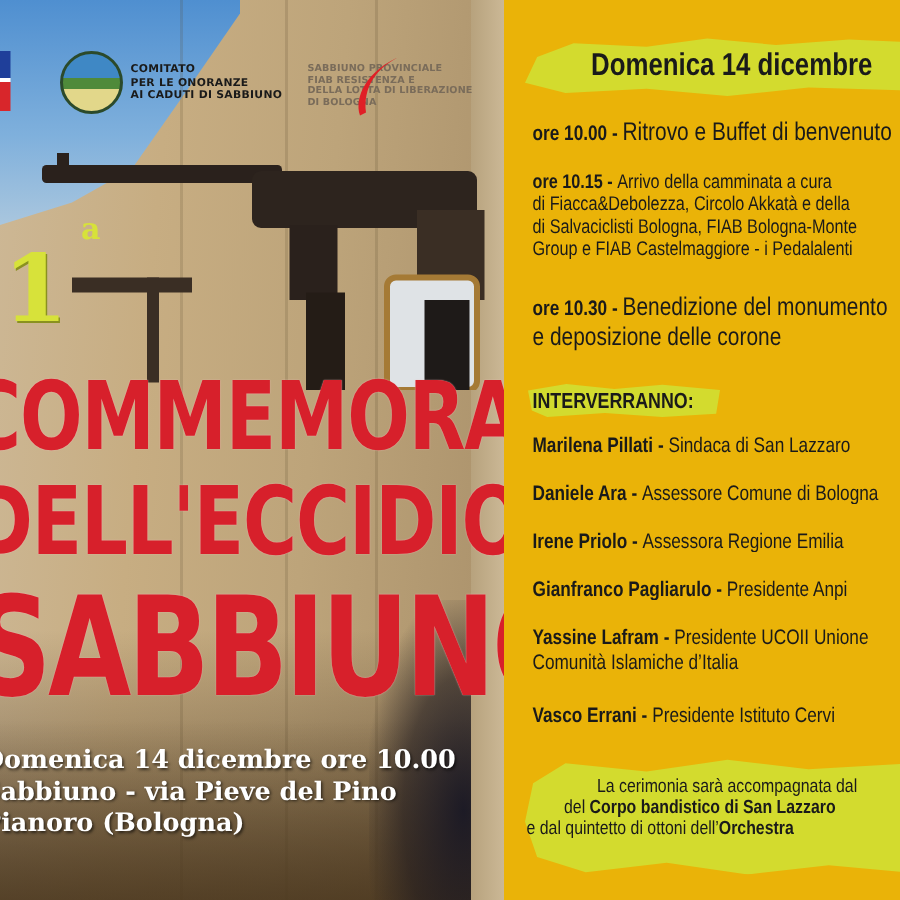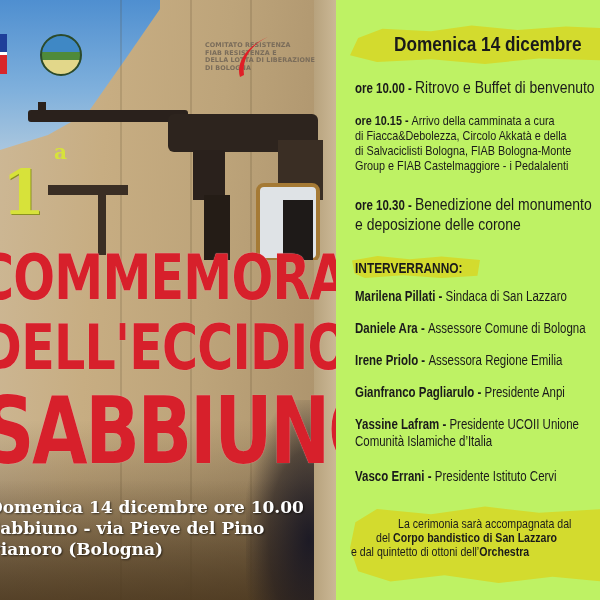--- a/index.html
+++ b/index.html
@@ -86,21 +86,21 @@
 
   
   .event-info {
     position: absolute; left: -12px; top: 497px;
     font-family: "DejaVu Serif", serif; font-weight: bold; color: #ffffff;
     text-shadow: 1px 1px 2px rgba(0,0,0,0.6);
   }
   .event-info div { font-size: 17px; line-height: 21px; white-space: nowrap; }
 
   
-  .right { position: absolute; left: 336px; top: 0; width: 264px; height: 600px; background: #bef264; overflow: hidden; }
+  .right { position: absolute; left: 336px; top: 0; width: 264px; height: 600px; background: #eab308; overflow: hidden; }
   .cond { transform: scaleX(0.82); transform-origin: left top; white-space: nowrap; }
 
   .date-banner {
     position: absolute; left: 14px; top: 24px; width: 270px; height: 40px;
     background: #d3db2e;
     clip-path: polygon(3% 35%, 12% 12%, 30% 18%, 45% 4%, 62% 15%, 80% 6%, 100% 12%, 100% 92%, 70% 86%, 50% 100%, 30% 88%, 10% 95%, 0 78%);
   }
   .date-text {
     position: absolute; left: 58px; top: 30px;
     font-size: 21px; font-weight: bold; color: #1a1a1a; line-height: 28px;
@@ -155,22 +155,27 @@
     <rect x="165" y="50" width="32" height="50" fill="#2a211c"></rect>
     <rect x="176" y="95" width="26" height="65" fill="#241c16"></rect>
     <rect x="230" y="85" width="60" height="75" rx="6" fill="#dfe3e6" stroke="#a57a35" stroke-width="4"></rect>
     <rect x="255" y="100" width="30" height="60" fill="#1e1a18"></rect>
     <rect x="20" y="85" width="80" height="10" fill="#3a2e24"></rect>
     <rect x="70" y="85" width="8" height="70" fill="#3a2e24"></rect>
   </svg>
 
   <div class="logo-flag"></div>
   <div class="logo-circle"></div>
+  <div class="logo-text-1">
+    <div>COMITATO</div>
+    <div>PER LE ONORANZE</div>
+    <div>AI CADUTI DI SABBIUNO</div>
+  </div>
   <div class="logo-text-2">
-    <div>COMITATO RESISTENZA</div>
+    <div>SABBIUNO PROVINCIALE</div>
     <div>FIAB RESISTENZA E</div>
     <div>DELLA LOTTA DI LIBERAZIONE</div>
     <div>DI BOLOGNA</div>
   </div>
   <svg class="logo-swoosh" viewBox="0 0 50 45">
     <path d="M18 42 C 14 30, 22 12, 46 2 C 28 10, 20 24, 22 40 Z" fill="#e01f26"></path>
   </svg>
 
   <div class="ordinal-num">1</div>
   <div class="ordinal-sup">a</div>

